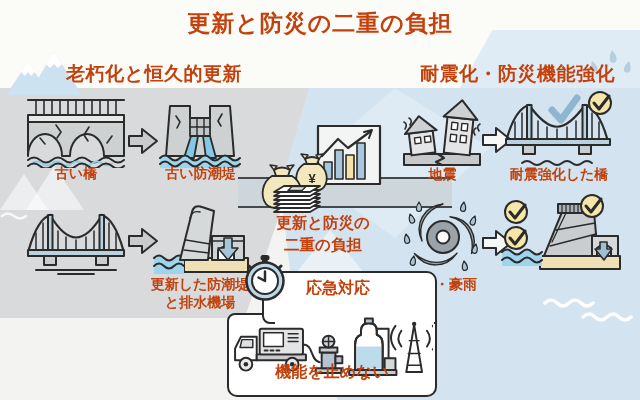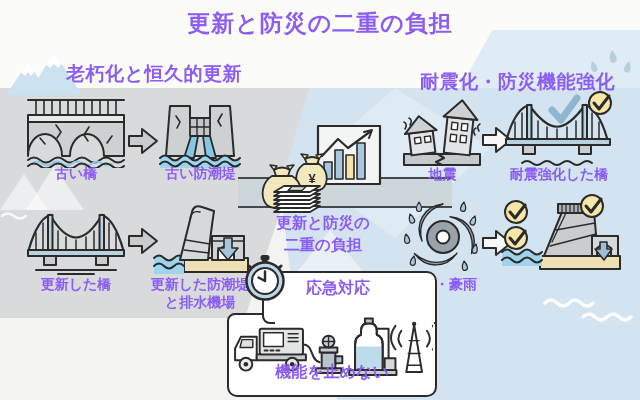--- a/index.html
+++ b/index.html
@@ -1,40 +1,40 @@
 <!DOCTYPE html>
 <html><head>
 <meta charset="utf-8">
 <style>
   html,body{margin:0;padding:0;}
   #canvas{
     position:relative;width:640px;height:400px;overflow:hidden;
     background:#f3f4f2;
     font-family:"Liberation Sans","DejaVu Sans",sans-serif;
-    color:#8b5cf6;
+    color:#c2410c;
   }
   .abs{position:absolute;}
   .bg-top{left:0;top:0;width:640px;height:88px;background:#fbfbf8;}
   .panel-gray{left:0;top:88px;width:322px;height:230px;background:#d8dadb;
     clip-path:polygon(0 0,100% 0,76% 100%,0 100%);}
   .panel-blue{left:280px;top:88px;width:360px;height:312px;background:#d3e3ef;
     clip-path:polygon(8% 0,100% 0,100% 100%,16% 100%,4% 70%,0 32%);}
   .panel-blue-top{left:460px;top:30px;width:180px;height:58px;background:#dfecf5;
     clip-path:polygon(18% 0,100% 0,100% 100%,0 100%);}
   .blue-wedge{left:300px;top:88px;width:190px;height:150px;background:#deebf4;
     clip-path:polygon(50% 0,100% 40%,50% 100%,0 55%);}
   .white-tri{left:255px;top:230px;width:150px;height:95px;background:rgba(255,255,255,.5);
     clip-path:polygon(50% 0,100% 100%,0 100%);}
   .band{left:238px;top:177px;width:214px;height:27px;background:#ccd6db;
     border-top:2px solid #43484b;border-bottom:2px solid #43484b;z-index:1;}
   .title{left:0;top:8px;width:640px;text-align:center;font-size:23px;font-weight:bold;
     letter-spacing:1px;z-index:2;}
   .hdr{font-size:19px;font-weight:bold;letter-spacing:.5px;z-index:2;}
   .hdr-left{left:66px;top:61px;}
-  .hdr-right{left:420px;top:69px;}
+  .hdr-right{left:420px;top:61px;}
   .lbl{font-size:14px;font-weight:bold;text-align:center;line-height:1.25;
     white-space:pre-line;z-index:2;}
   .center-lbl{left:258px;top:212px;width:130px;font-size:15.5px;font-weight:bold;
     text-align:center;line-height:1.45;white-space:pre-line;z-index:2;}
   .icon{z-index:2;}
   .ebox{background:#fff;border:2.5px solid #2b2b2b;box-sizing:border-box;z-index:3;}
   .ebox-top{left:262px;top:271px;width:175px;height:53px;
     border-radius:10px 10px 0 8px;}
   .ebox-bottom{left:227px;top:313px;width:210px;height:84px;
     border-radius:8px 0 10px 10px;}
@@ -148,21 +148,20 @@
         <path d="M90 30 V47"></path>
     </g>
     <rect x="22" y="12" width="4.5" height="36" fill="#b9d2e0" stroke-width="2"></rect>
     <rect x="73.5" y="12" width="4.5" height="36" fill="#b9d2e0" stroke-width="2"></rect>
     <rect x="2" y="47" width="96" height="6" fill="#b9d2e0" stroke-width="2"></rect>
     <rect x="18" y="53" width="12" height="9" fill="#c9cdd1" stroke-width="2"></rect>
     <rect x="70" y="53" width="12" height="9" fill="#c9cdd1" stroke-width="2"></rect>
     <path d="M10 67 H90" fill="none" stroke-width="2"></path>
     <path d="M32 71 H68" fill="none" stroke-width="1.8"></path>
   </svg>
-  <div class="abs lbl" style="left:28px;top:276px;width:96px">更新した橋</div>
 
   <svg class="abs icon" style="left:152px;top:198px" width="98" height="80" viewBox="0 0 98 80" stroke="#2b2b2b" stroke-linejoin="round" stroke-linecap="round">
     <rect x="32" y="60" width="64" height="14" fill="#eee0b4" stroke-width="2"></rect>
     <path d="M2 60 Q7 55 12 60 T22 60 T32 60 V76 H2 Z" fill="#9ed4ec" stroke="none"></path>
     <path d="M2 60 Q7 55 12 60 T22 60 T32 60" fill="none" stroke-width="2"></path>
     <path d="M2 68 Q7 63 12 68 T22 68 T32 68" fill="none" stroke-width="2"></path>
     <path d="M28 62 L40 14 Q42 6 50 9 L62 13 Q58 40 56 62 Z" fill="#d6d9da" stroke-width="2"></path>
     <path d="M38 20 Q40 12 48 14 M34 42 L58 46 M32 52 L57 55" fill="none" stroke-width="1.4"></path>
     <rect x="60" y="38" width="32" height="24" fill="#cfd3d5" stroke-width="2"></rect>
     <path d="M60 43 H92" fill="none" stroke-width="1.5"></path>

